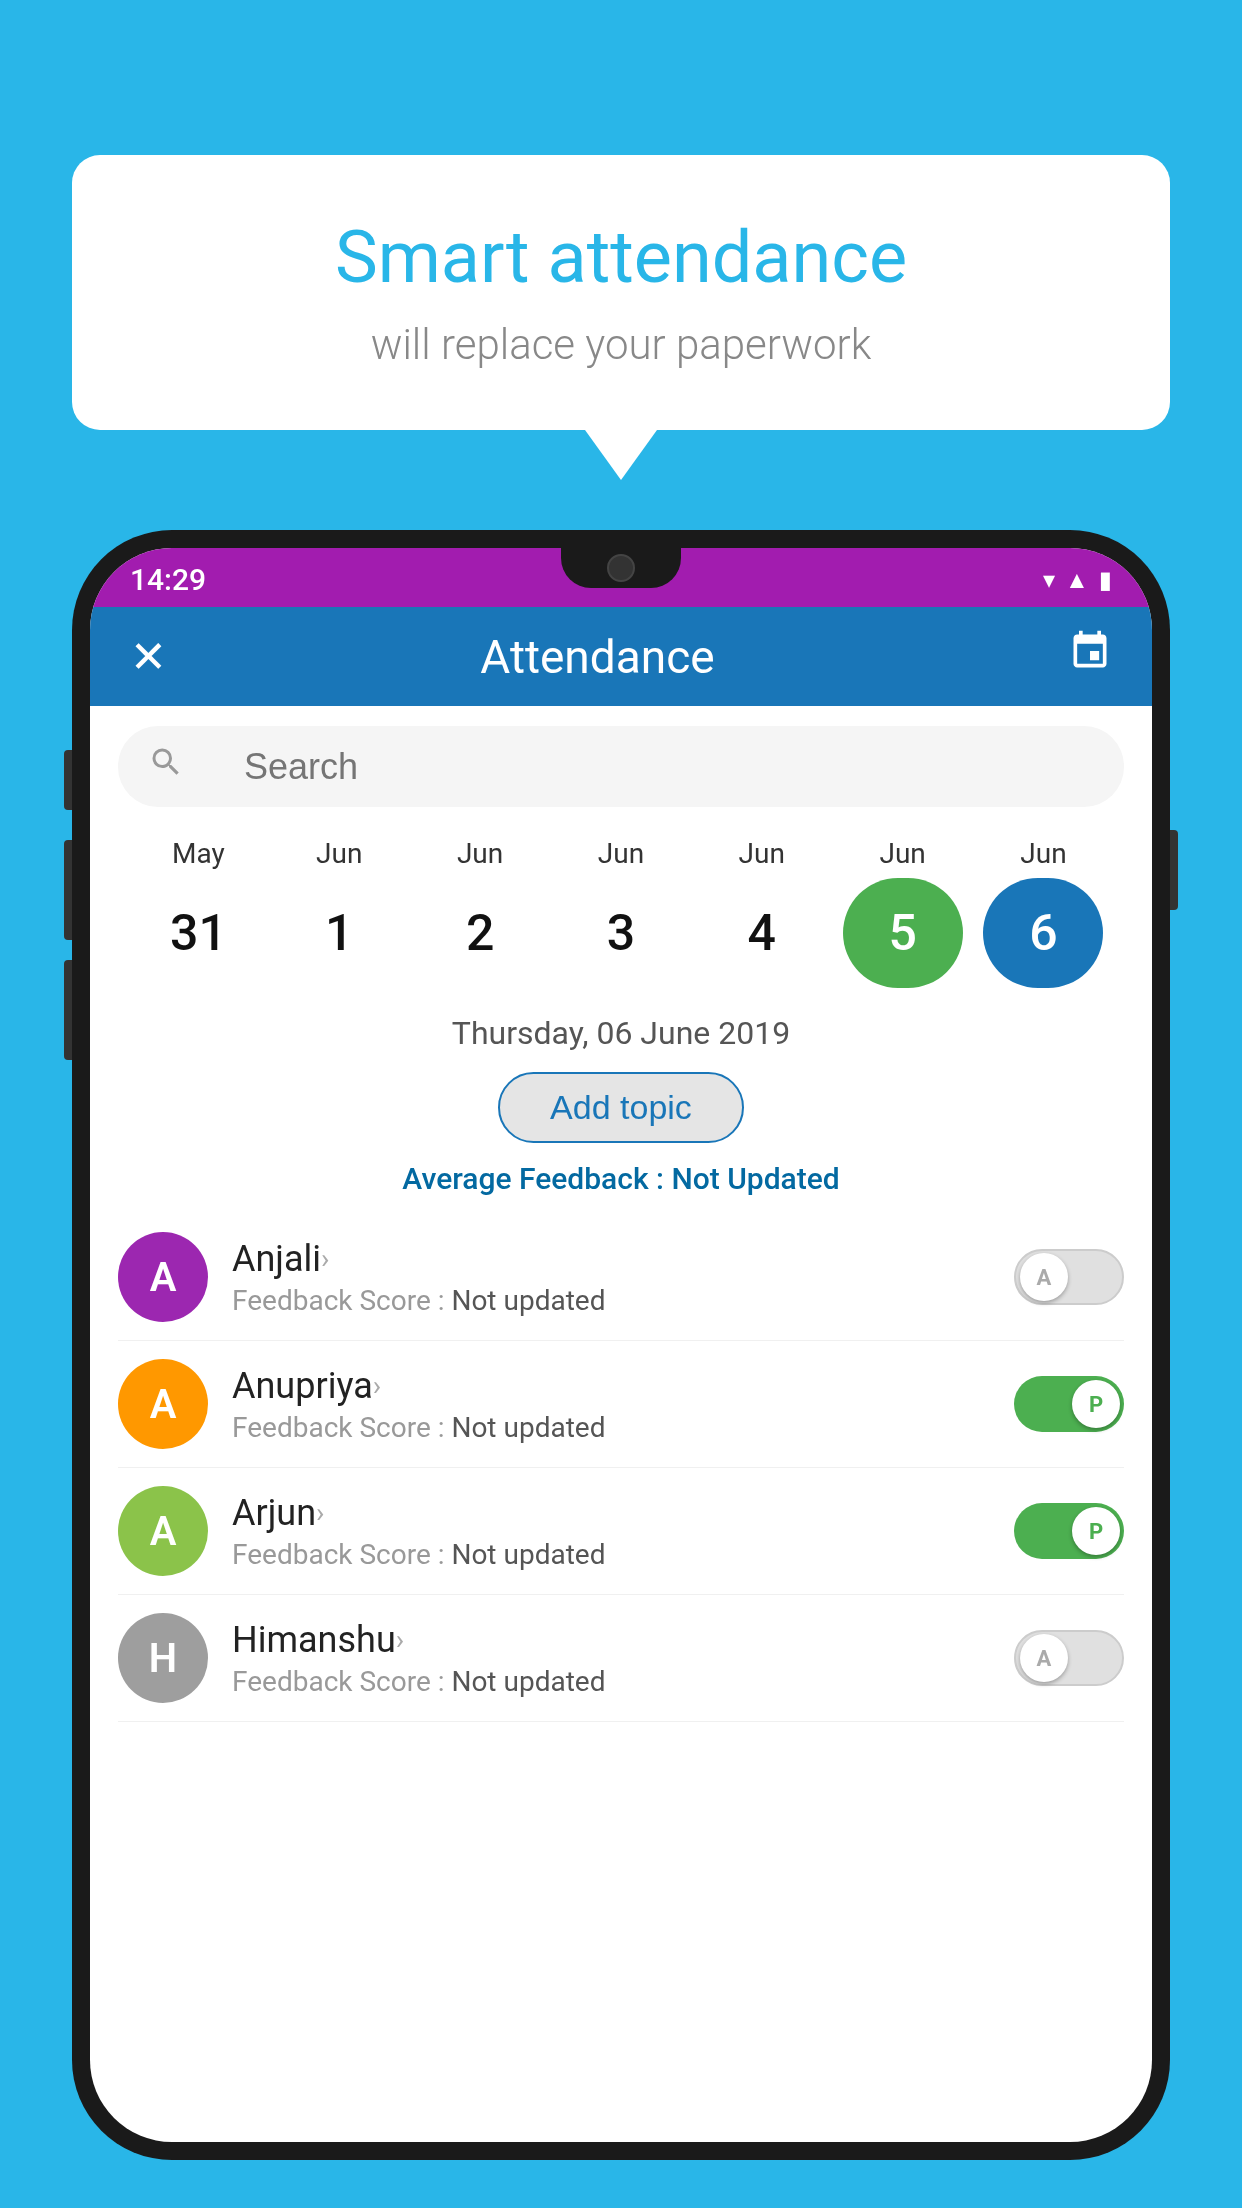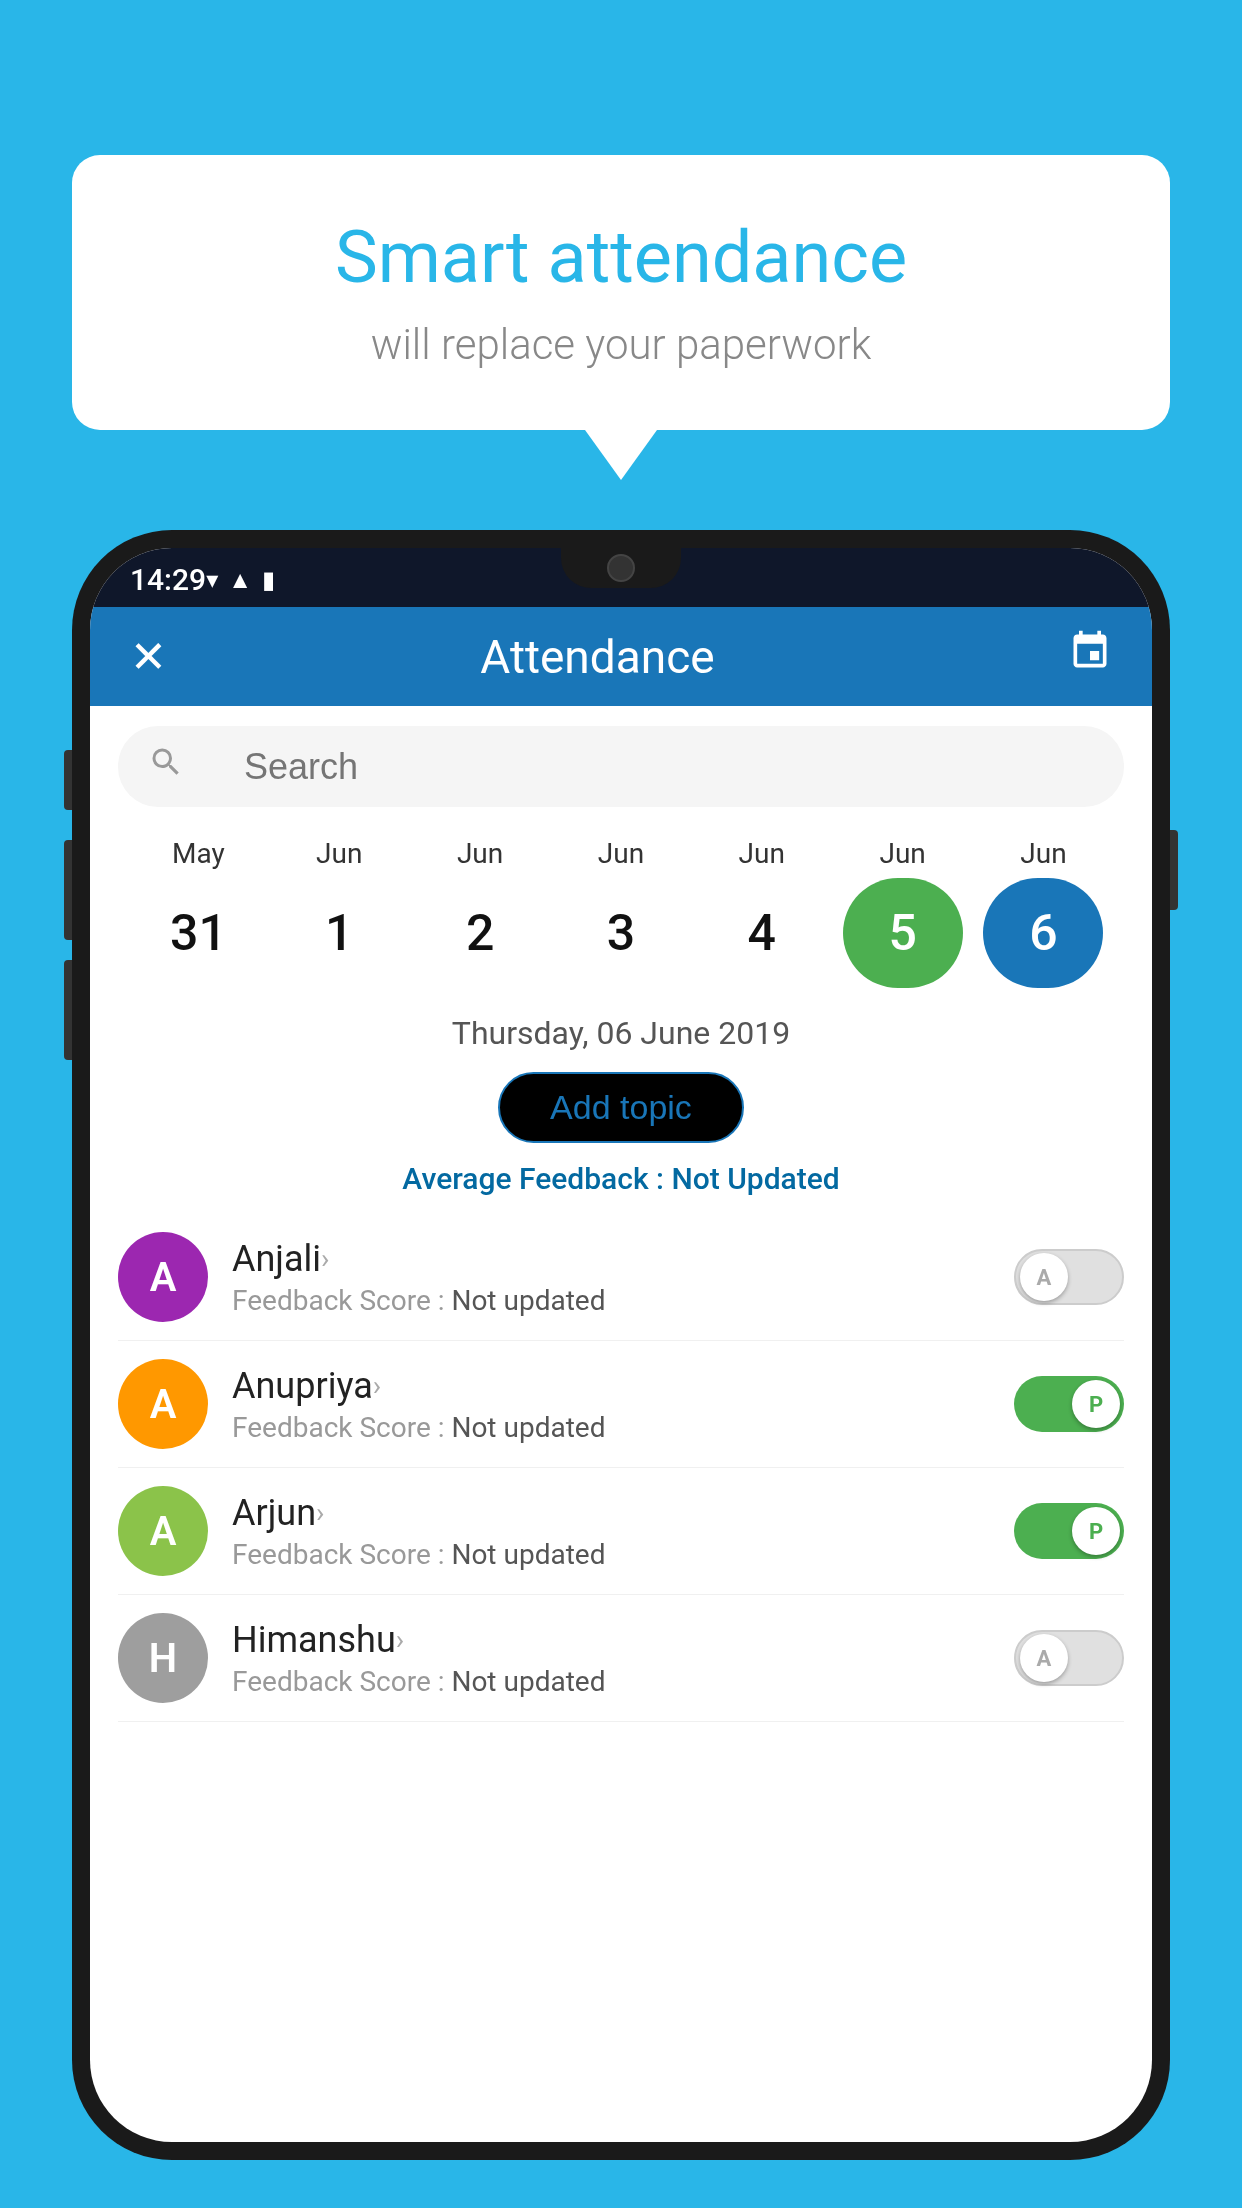--- a/index.html
+++ b/index.html
@@ -93,23 +93,24 @@
     .phone-screen {
       background: white;
       border-radius: 82px;
       overflow: hidden;
       height: 100%;
       position: relative;
     }
 
     
     .status-bar {
-      background: #0f172a;
+      background: #a21caf;
       padding: 14px 40px 10px;
       display: flex;
+      justify-content: space-between;
       align-items: center;
     }
 
     .status-time {
       color: white;
       font-size: 30px;
       font-weight: 500;
     }
 
     .status-icons {
@@ -228,21 +229,21 @@
       padding: 18px 0 10px;
       font-size: 32px;
       color: #555;
     }
 
     
     .add-topic-btn {
       display: block;
       margin: 10px auto;
       border: 2px solid #1976b8;
-      background: #000000;
+      background: #e5e5e5;
       color: #1976b8;
       font-size: 34px;
       padding: 14px 50px;
       border-radius: 40px;
       cursor: pointer;
     }
 
     
     .avg-feedback {
       text-align: center;

